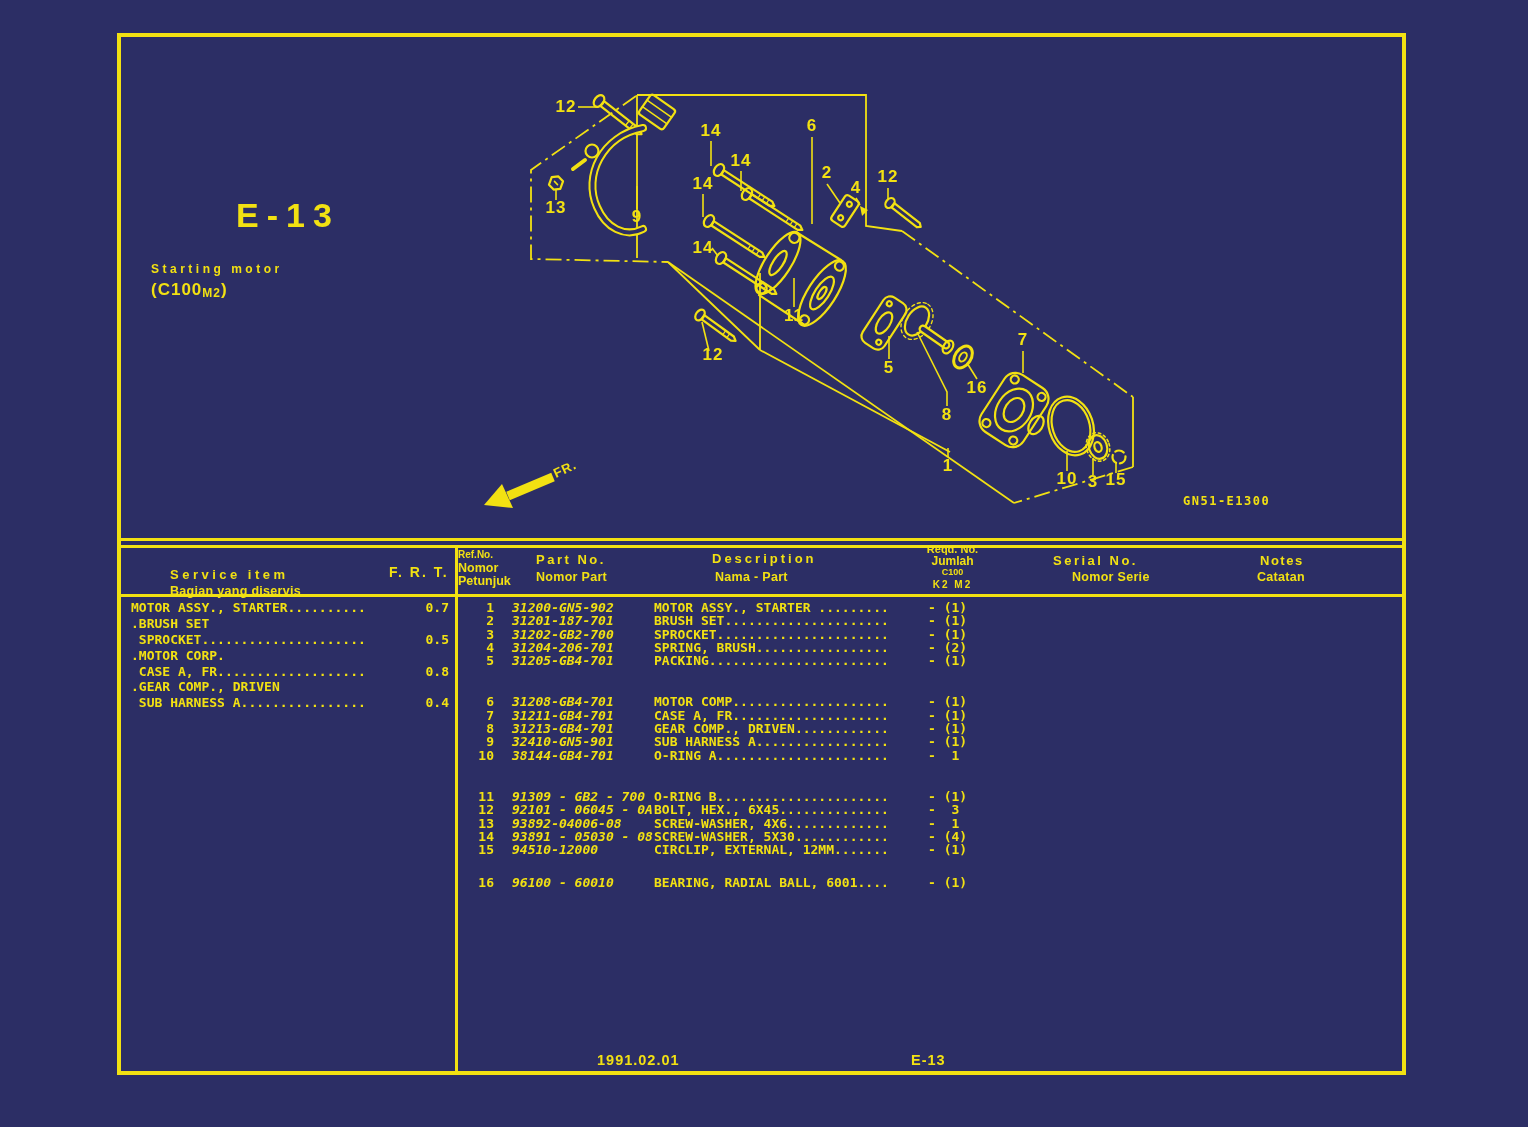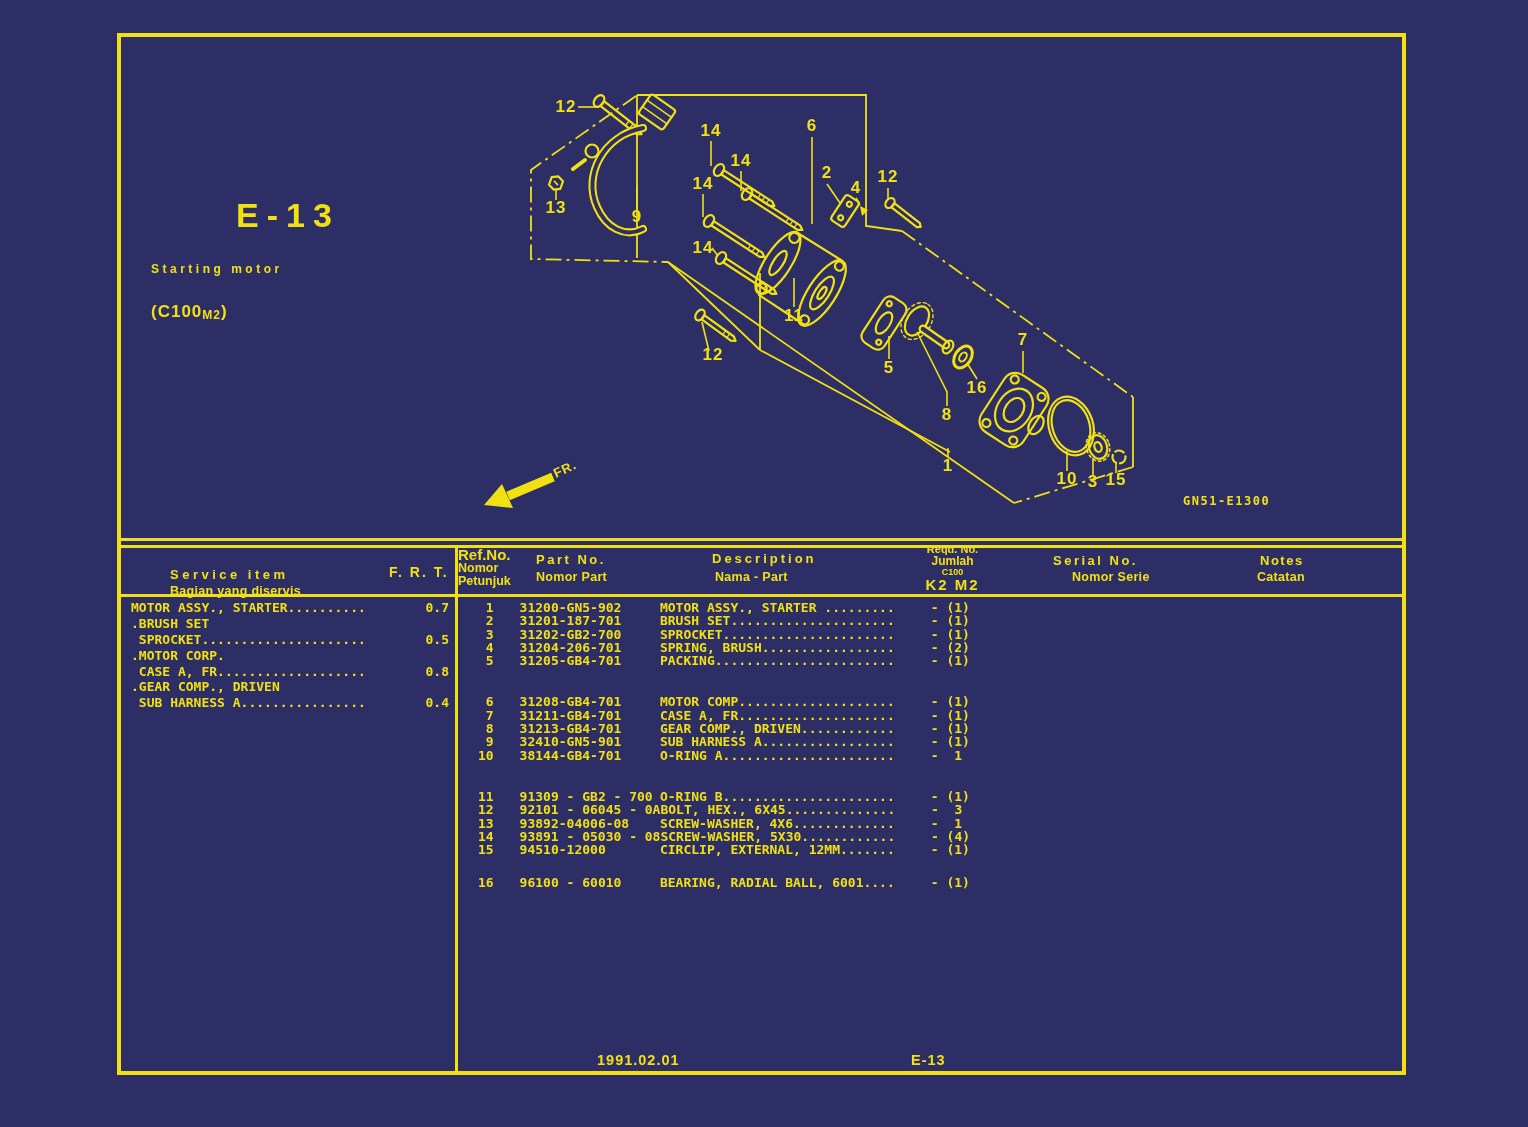--- a/index.html
+++ b/index.html
@@ -11,50 +11,50 @@
         overflow:hidden;font-family:"Liberation Sans",sans-serif;color:var(--ink);}
   .abs{position:absolute;}
   
   .b-outer{left:117px;top:33px;width:1289px;height:1042px;box-sizing:border-box;
            border:4px solid var(--ink);}
   .hline{background:var(--ink);height:3px;}
   .vline{background:var(--ink);width:3px;}
   
   .code{left:236px;top:196px;font-size:34px;font-weight:bold;letter-spacing:8px;}
   .t1{left:151px;top:262px;font-size:12px;font-weight:bold;letter-spacing:3.5px;}
-  .t2{left:151px;top:280px;font-size:17px;font-weight:bold;letter-spacing:1px;margin-top:22px;}
+  .t2{left:151px;top:280px;font-size:17px;font-weight:bold;letter-spacing:1px;}
   .t2 .sub{font-size:12px;position:relative;top:2px;}
   
   .h-en{font-size:13px;font-weight:bold;letter-spacing:2.5px;white-space:nowrap;}
   .h-id{font-size:12.5px;font-weight:bold;letter-spacing:0.3px;white-space:nowrap;}
   .svc-head{left:170px;top:551px;line-height:17px;margin-top:15px;}
   .frt{left:389px;top:564px;font-size:14px;font-weight:bold;letter-spacing:2px;}
   .ref-head{left:458px;top:548px;line-height:13.5px;}
   .ref-head div{font-size:12.5px;font-weight:bold;}
   .part-head-en{left:536px;top:552px;}
   .part-head-id{left:536px;top:570px;}
   .desc-head-en{left:712px;top:551px;letter-spacing:3px;}
   .desc-head-id{left:715px;top:570px;}
   .qty-head{left:905px;top:544px;width:95px;text-align:center;line-height:11.5px;}
   .qty-head .l1{font-size:11px;font-weight:bold;}
   .qty-head .l2{font-size:12px;font-weight:bold;}
   .qty-head .l3{font-size:9px;font-weight:bold;text-align:center;}
-  .qty-head .l4{font-size:15px;font-weight:bold;letter-spacing:2px;}
+  .qty-head .l4{font-size:10px;font-weight:bold;letter-spacing:2px;}
   .ser-head-en{left:1053px;top:553px;}
   .ser-head-id{left:1052px;top:570px;padding-left:20px;}
   .not-head-en{left:1260px;top:553px;letter-spacing:1.5px;}
   .not-head-id{left:1257px;top:570px;}
   
   .mono{font-family:"DejaVu Sans Mono",monospace;font-weight:bold;font-size:13px;}
   .service-rows{left:131px;top:600px;width:318px;}
   .srow{display:flex;justify-content:space-between;height:15.9px;line-height:15.9px;white-space:pre;}
   .parts-rows{left:460px;top:601px;width:540px;}
   .prow{display:flex;height:13.3px;line-height:13.3px;white-space:pre;}
   .c-ref{width:34px;text-align:right;}
-  .c-part{width:142px;margin-left:26px;}
+  .c-part{width:142px;margin-left:18px;font-style:italic;}
   .c-desc{width:274px;}
   .c-qty{width:70px;}
   
   .f-date{left:597px;top:1052px;font-size:14.5px;font-weight:bold;letter-spacing:1px;}
   .f-code{left:911px;top:1052px;font-size:14.5px;font-weight:bold;letter-spacing:1px;}
   
   svg.diagram{position:absolute;left:0;top:0;width:1528px;height:1127px;}
   svg .co{fill:var(--ink);font-family:"Liberation Sans",sans-serif;
           font-size:17px;font-weight:bold;text-anchor:middle;letter-spacing:1px;}
   svg .fr{fill:var(--ink);font-family:"Liberation Sans",sans-serif;
@@ -266,21 +266,21 @@
       </g>
   </svg>
 
   <div class="abs svc-head">
     <div class="h-en" style="letter-spacing:3.5px;">Service item</div>
     <div class="h-id">Bagian yang diservis</div>
   </div>
   <div class="abs frt">F. R. T.</div>
 
   <div class="abs ref-head">
-    <div style="font-size:15px;font-weight:bold;">Ref.No.</div>
+    <div style="font-size:10px;font-weight:bold;">Ref.No.</div>
     <div>Nomor</div>
     <div>Petunjuk</div>
   </div>
   <div class="abs h-en part-head-en">Part No.</div>
   <div class="abs h-id part-head-id">Nomor Part</div>
   <div class="abs h-en desc-head-en">Description</div>
   <div class="abs h-id desc-head-id">Nama - Part</div>
   <div class="abs qty-head">
     <div class="l1">Reqd. No.</div>
     <div class="l2">Jumlah</div>

